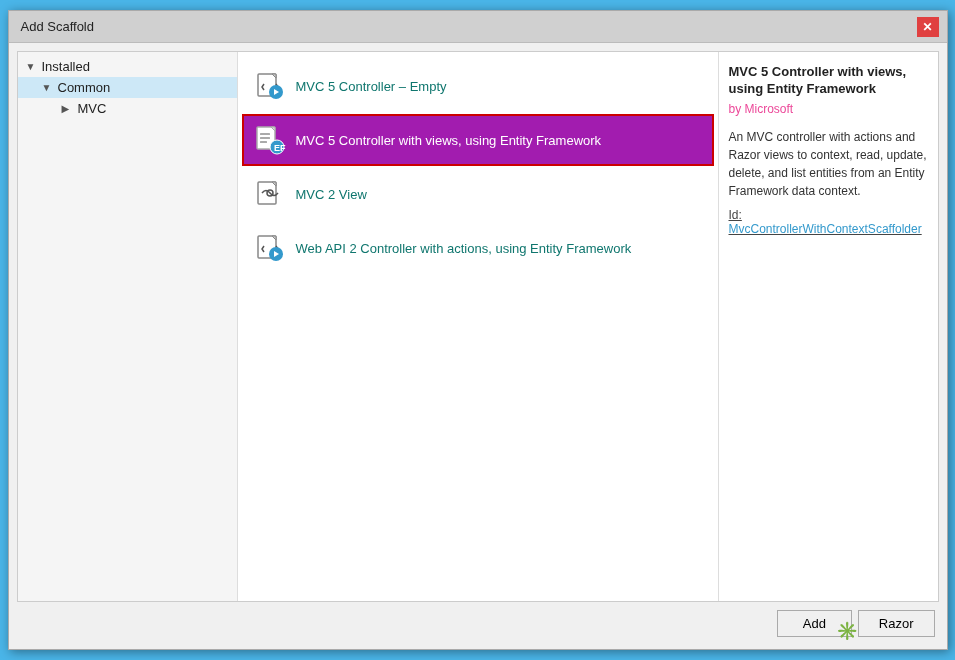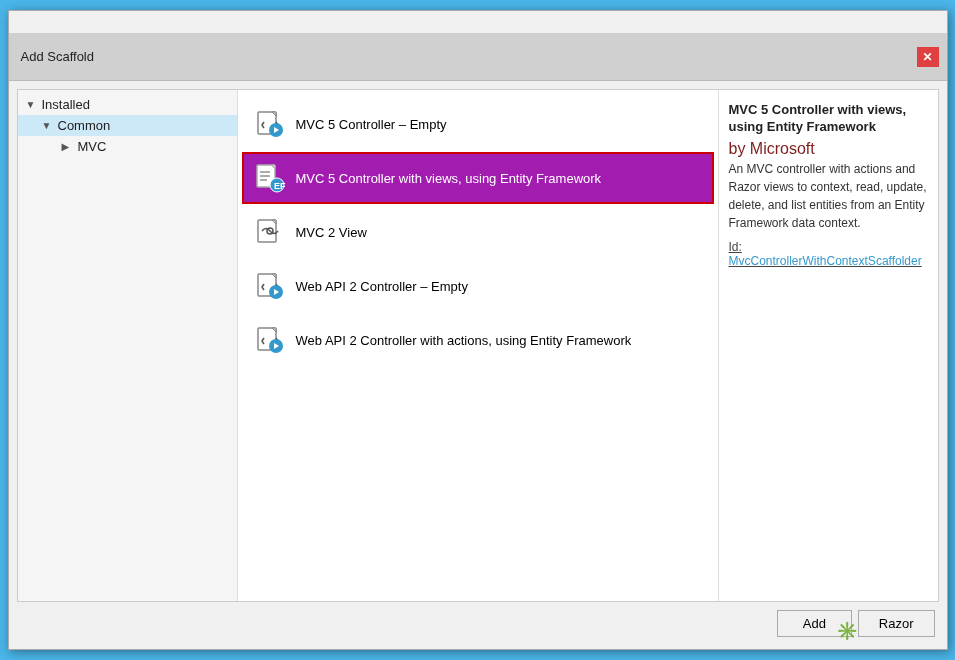--- a/index.html
+++ b/index.html
@@ -17,27 +17,26 @@
       width: 940px;
       height: 640px;
       background: #f0f0f0;
       border: 1px solid #aaa;
       display: flex;
       flex-direction: column;
       box-shadow: 2px 2px 10px rgba(0,0,0,0.4);
     }
     .title-bar {
       background: #d0d0d0;
-      height: 48px;
+      height: 32px;
       display: flex;
       align-items: center;
       justify-content: space-between;
       padding: 0 8px 0 12px;
       border-bottom: 1px solid #bbb;
-      margin-top: 22px;
     }
     .title-bar-text {
       font-size: 13px;
       color: #222;
       font-weight: 400;
     }
     .close-btn {
       background: #e04040;
       color: white;
       border: none;
@@ -122,40 +121,40 @@
     .item-icon {
       width: 32px;
       height: 32px;
       flex-shrink: 0;
       display: flex;
       align-items: center;
       justify-content: center;
     }
     .item-label {
       font-size: 13px;
-      color: #000000;
+      color: #0f766e;
     }
     
     .desc-panel {
       width: 220px;
       background: white;
       border-left: 1px solid #ddd;
       padding: 12px 10px;
     }
     .desc-title {
       font-size: 13px;
       font-weight: 600;
       color: #222;
       margin-bottom: 4px;
       line-height: 1.3;
     }
     .desc-author {
-      font-size: 16px;
-      color: #7f1d1d;
-      margin-bottom: 2px;
+      font-size: 12px;
+      color: #ec4899;
+      margin-bottom: 12px;
     }
     .desc-version {
       font-size: 12px;
       color: #444;
       margin-bottom: 8px;
     }
     .desc-body {
       font-size: 12px;
       color: #333;
       line-height: 1.5;
@@ -260,32 +259,20 @@
             <svg width="32" height="32" viewBox="0 0 32 32">
               <rect x="4" y="4" width="18" height="22" rx="1" fill="white" stroke="#888" stroke-width="1.5"></rect>
               <polygon points="18,4 22,4 22,8" fill="#ccc" stroke="#888" stroke-width="1"></polygon>
               <circle cx="16" cy="15" r="3" fill="none" stroke="#555" stroke-width="1.5"></circle>
               <path d="M8 15 Q12 10 16 15 Q20 20 24 15" stroke="#555" stroke-width="1.5" fill="none"></path>
             </svg>
           </div>
           <span class="item-label">MVC 2 View</span>
         </div>
 
-        <div class="scaffold-item">
-          <div class="item-icon">
-            <svg width="32" height="32" viewBox="0 0 32 32">
-              <rect x="4" y="4" width="18" height="22" rx="1" fill="white" stroke="#888" stroke-width="1.5"></rect>
-              <polygon points="18,4 22,4 22,8" fill="#ccc" stroke="#888" stroke-width="1"></polygon>
-              <path d="M10 14 L8 17 L10 20 M22 14 L24 17 L22 20" stroke="#555" stroke-width="1.5" fill="none"></path>
-              <circle cx="22" cy="22" r="7" fill="#3399cc"></circle>
-              <polygon points="20,19 20,25 25,22" fill="white"></polygon>
-            </svg>
-          </div>
-          <span class="item-label">Web API 2 Controller – Empty</span>
-        </div>
 
         <div class="scaffold-item">
           <div class="item-icon">
             <svg width="32" height="32" viewBox="0 0 32 32">
               <rect x="4" y="4" width="18" height="22" rx="1" fill="white" stroke="#888" stroke-width="1.5"></rect>
               <polygon points="18,4 22,4 22,8" fill="#ccc" stroke="#888" stroke-width="1"></polygon>
               <path d="M10 14 L8 17 L10 20 M22 14 L24 17 L22 20" stroke="#555" stroke-width="1.5" fill="none"></path>
               <circle cx="22" cy="22" r="7" fill="#3399cc"></circle>
               <polygon points="20,19 20,25 25,22" fill="white"></polygon>
             </svg>

